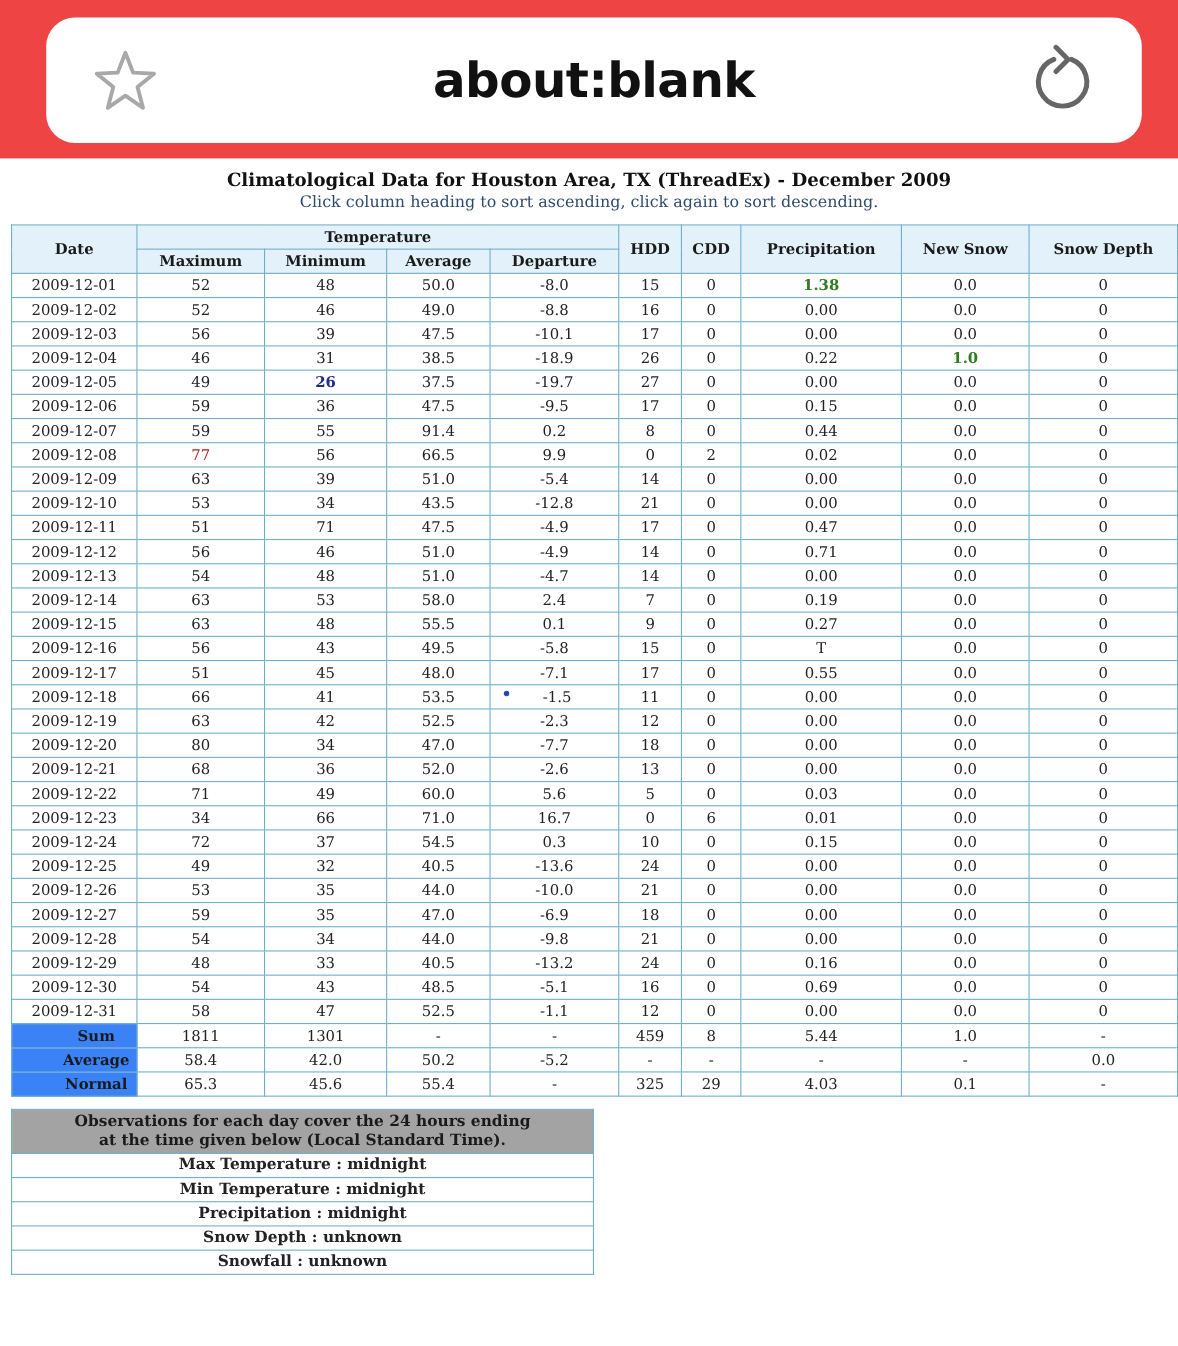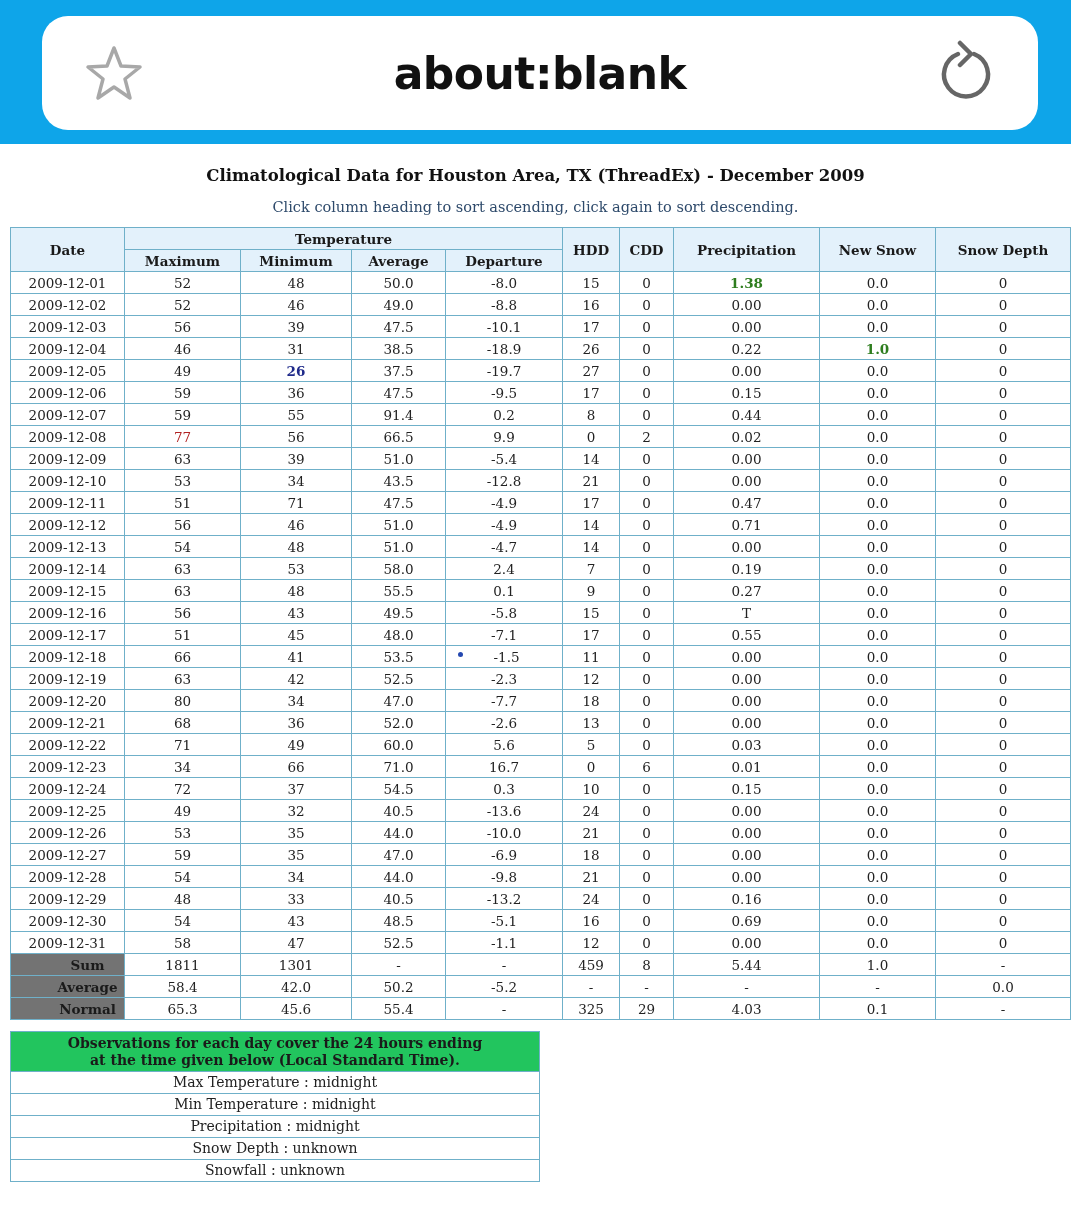--- a/index.html
+++ b/index.html
@@ -7,21 +7,21 @@
     body {
       width: 1071px;
       height: 1224px;
       background: #ffffff;
       font-family: "DejaVu Serif", "Liberation Serif", serif;
       color: #222;
       overflow: hidden;
     }
     .browser-bar {
       height: 144px;
-      background: #0ea5e9;
+      background: #ef4444;
       padding: 16px 33px 14px 42px;
     }
     .url-pill {
       height: 114px;
       background: #ffffff;
       border-radius: 26px;
       position: relative;
       display: flex;
       align-items: center;
       justify-content: center;
@@ -50,21 +50,21 @@
       cursor: pointer;
     }
     .content {
       padding: 10px 10px 0 10px;
     }
     .page-title {
       text-align: center;
       font-weight: bold;
       font-size: 16.5px;
       color: #111;
-      margin: 12px;
+      margin: 0;
       line-height: 20px;
     }
     .page-subtitle {
       text-align: center;
       font-size: 14.5px;
       color: #2e4a6b;
       margin: 1px 0 11px 0;
       line-height: 18px;
     }
     table.climate {
@@ -82,21 +82,21 @@
     }
     table.climate th {
       background: #e3f1fb;
       font-weight: bold;
       color: #1a1a1a;
       cursor: pointer;
     }
     table.climate thead tr.r1 th { height: 22px; }
     table.climate thead tr.r2 th { height: 22px; }
     table.climate td.rowlabel {
-      background: #737373;
+      background: #3b82f6;
       font-weight: bold;
       color: #1a1a1a;
       padding-left: 40px;
     }
     td.hi-red { color: #b22222; }
     td.hi-blue { color: #1f2a8a; font-weight: bold; }
     td.hi-green { color: #2e7d1e; font-weight: bold; }
     .dot {
       display: inline-block;
       width: 5px;
@@ -111,23 +111,24 @@
       margin-top: 11px;
       width: 530px;
       border-collapse: collapse;
       font-size: 14px;
     }
     table.obs th, table.obs td {
       border: 1.5px solid #6fb0c9;
       text-align: center;
       padding: 0;
       line-height: 17px;
+      font-weight: bold;
     }
     table.obs th {
-      background: #22c55e;
+      background: #a3a3a3;
       font-weight: bold;
       padding: 3px 0 2px 0;
       color: #1a1a1a;
     }
     table.obs td { height: 22px; color: #222; }
   </style>
 </head>
 <body>
 
 <div class="browser-bar">

